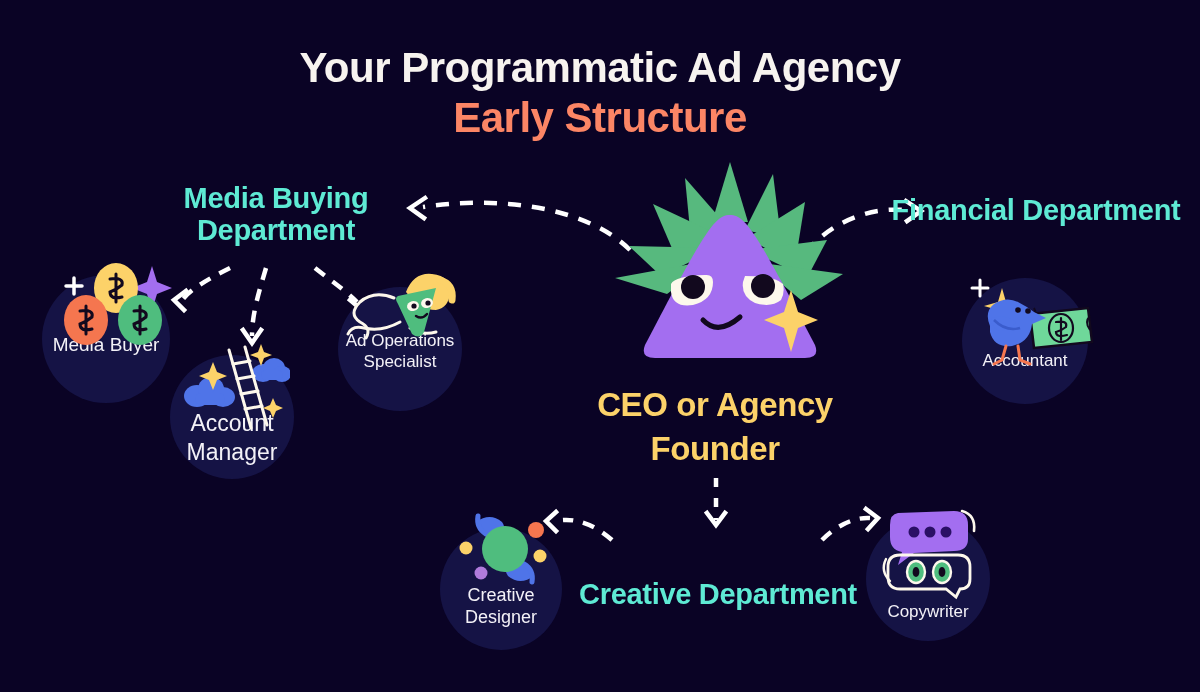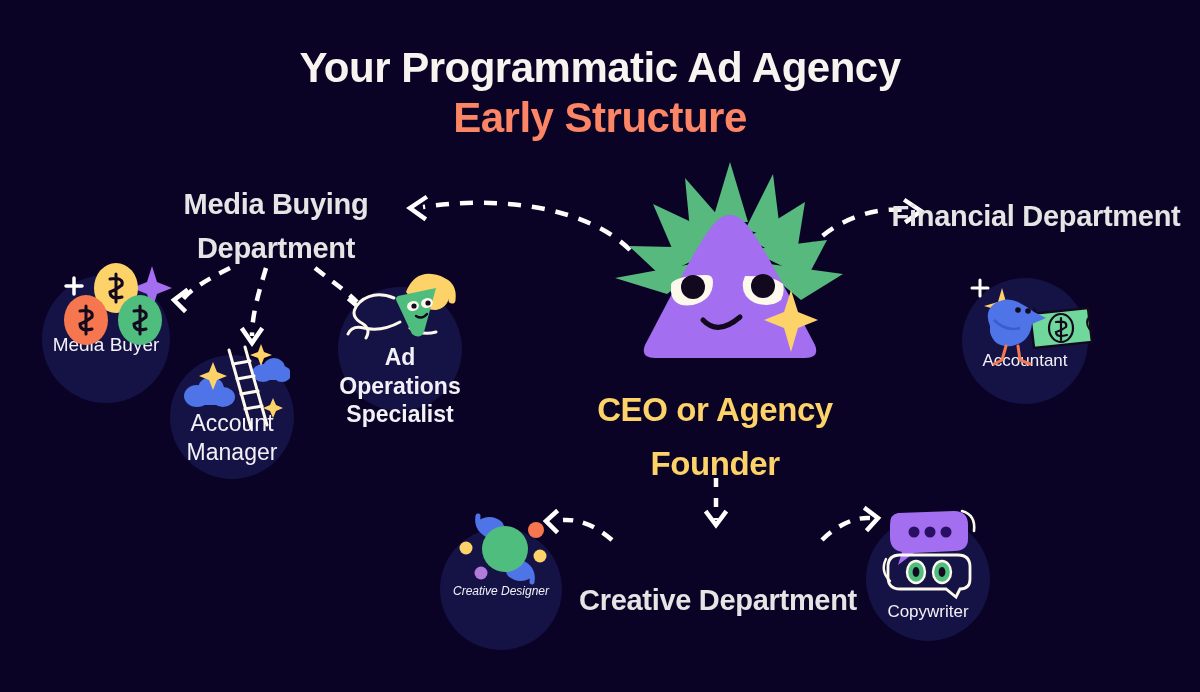--- a/index.html
+++ b/index.html
@@ -41,36 +41,36 @@
     font-size: 42px;
     font-weight: bold;
     letter-spacing: -0.5px;
     color: #fc8565;
   }
 
   
   .dept-label {
     font-size: 29px;
     font-weight: bold;
-    line-height: 44px;
-    color: #e5e5e5;
+    line-height: 32px;
+    color: #5eead4;
     letter-spacing: -0.3px;
     text-align: center;
   }
   #dept-media   { left: 120px; top: 182px; width: 312px; }
   #dept-finance { left: 880px; top: 194px; width: 312px; }
   #dept-creative{ left: 562px; top: 530px; width: 312px; margin-top: 48px; }
 
   #ceo-label {
     left: 530px; top: 383px;
     width: 370px;
     text-align: center;
     font-size: 33px;
     font-weight: bold;
-    line-height: 54px;
+    line-height: 44px;
     letter-spacing: -0.4px;
     color: #fcd269;
   }
 
   
   .node {
     position: absolute;
     border-radius: 50%;
     background: #151345;
   }
@@ -82,27 +82,27 @@
     color: #f3f1f7;
     line-height: 1.24;
   }
   #node-media-buyer      { left: 42px;  top: 275px; width: 128px; height: 128px; }
   #node-media-buyer .node-label  { top: 58px; font-size: 19px; }
 
   #node-account-manager  { left: 170px; top: 355px; width: 124px; height: 124px; }
   #node-account-manager .node-label { top: 54px; font-size: 23px; }
 
   #node-ad-ops           { left: 338px; top: 287px; width: 124px; height: 124px; }
-  #node-ad-ops .node-label { top: 56px; font-size: 23px; font-weight: bold; }
+  #node-ad-ops .node-label { top: 43px; font-size: 17px; }
 
   #node-accountant       { left: 962px; top: 278px; width: 126px; height: 126px; }
   #node-accountant .node-label { top: 72px; font-size: 17px; }
 
   #node-creative-designer{ left: 440px; top: 528px; width: 122px; height: 122px; }
-  #node-creative-designer .node-label { top: 56px; font-size: 12px; font-style: italic; }
+  #node-creative-designer .node-label { top: 56px; font-size: 18px; }
 
   #node-copywriter       { left: 866px; top: 517px; width: 124px; height: 124px; }
   #node-copywriter .node-label { top: 84px; font-size: 17px; }
 
   .art { position: absolute; }
 </style>
 </head>
 <body>
 
 <div id="canvas">

